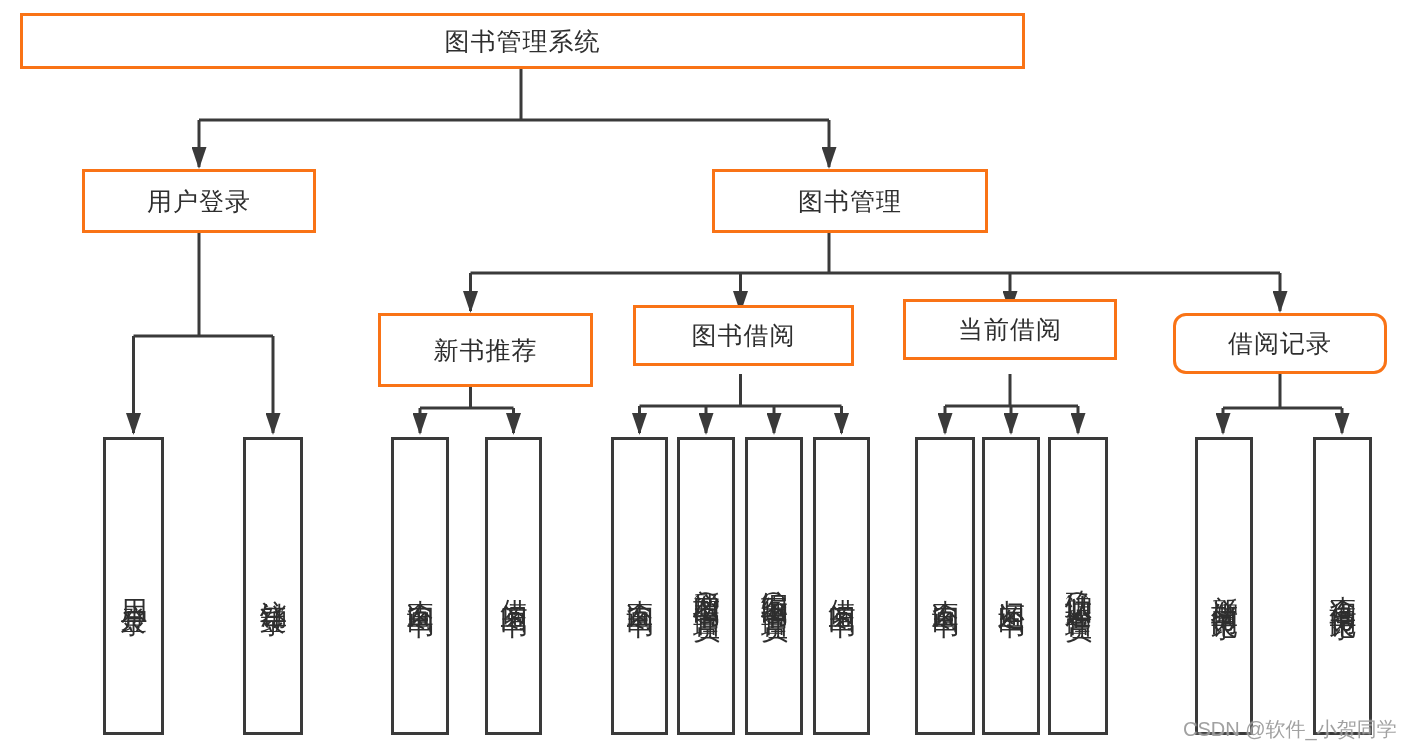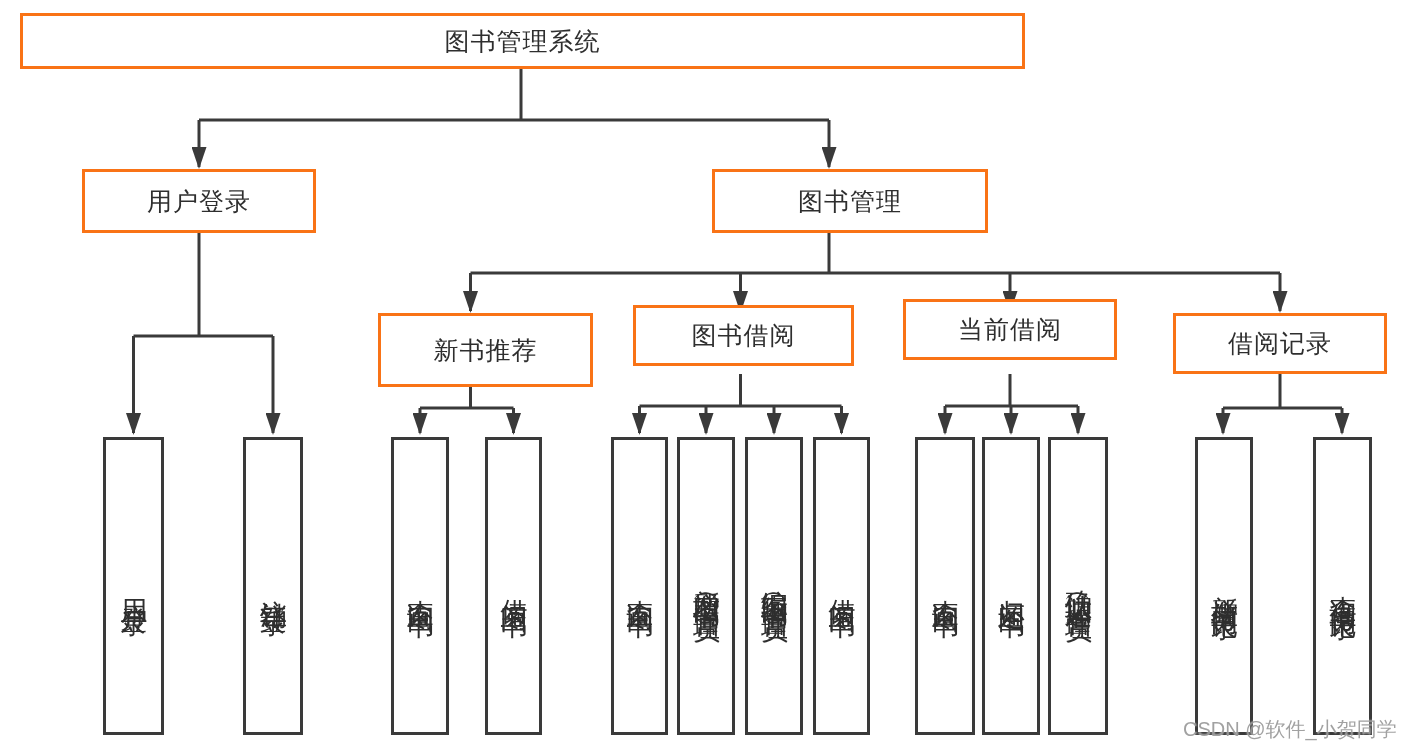--- a/index.html
+++ b/index.html
@@ -89,21 +89,21 @@
   </svg>
 
   <div class="box" style="left:20px;top:13px;width:1005px;height:56px;">图书管理系统</div>
 
   <div class="box" style="left:82px;top:169px;width:234px;height:64px;">用户登录</div>
   <div class="box" style="left:712px;top:169px;width:276px;height:64px;">图书管理</div>
 
   <div class="box" style="left:378px;top:313px;width:215px;height:74px;">新书推荐</div>
   <div class="box" style="left:633px;top:305px;width:221px;height:61px;text-align:right;">图书借阅</div>
   <div class="box" style="left:903px;top:299px;width:214px;height:61px;">当前借阅</div>
-  <div class="box" style="left:1173px;top:313px;width:214px;height:61px;">借阅记录</div>
+  <div class="box" style="left:1173px;top:313px;width:214px;height:61px;border-radius:13px;">借阅记录</div>
 
   <div class="vbox" style="left:103px;top:437px;width:61px;height:298px;">用户登录</div>
   <div class="vbox" style="left:243px;top:437px;width:60px;height:298px;">注销登录</div>
 
   <div class="vbox" style="left:391px;top:437px;width:58px;height:298px;">查询图书</div>
   <div class="vbox" style="left:485px;top:437px;width:57px;height:298px;">借阅图书</div>
 
   <div class="vbox" style="left:611px;top:437px;width:57px;height:298px;">查询图书</div>
   <div class="vbox" style="left:677px;top:437px;width:58px;height:298px;">新增图书（管理员）</div>
   <div class="vbox" style="left:745px;top:437px;width:58px;height:298px;">编辑图书（管理员）</div>

